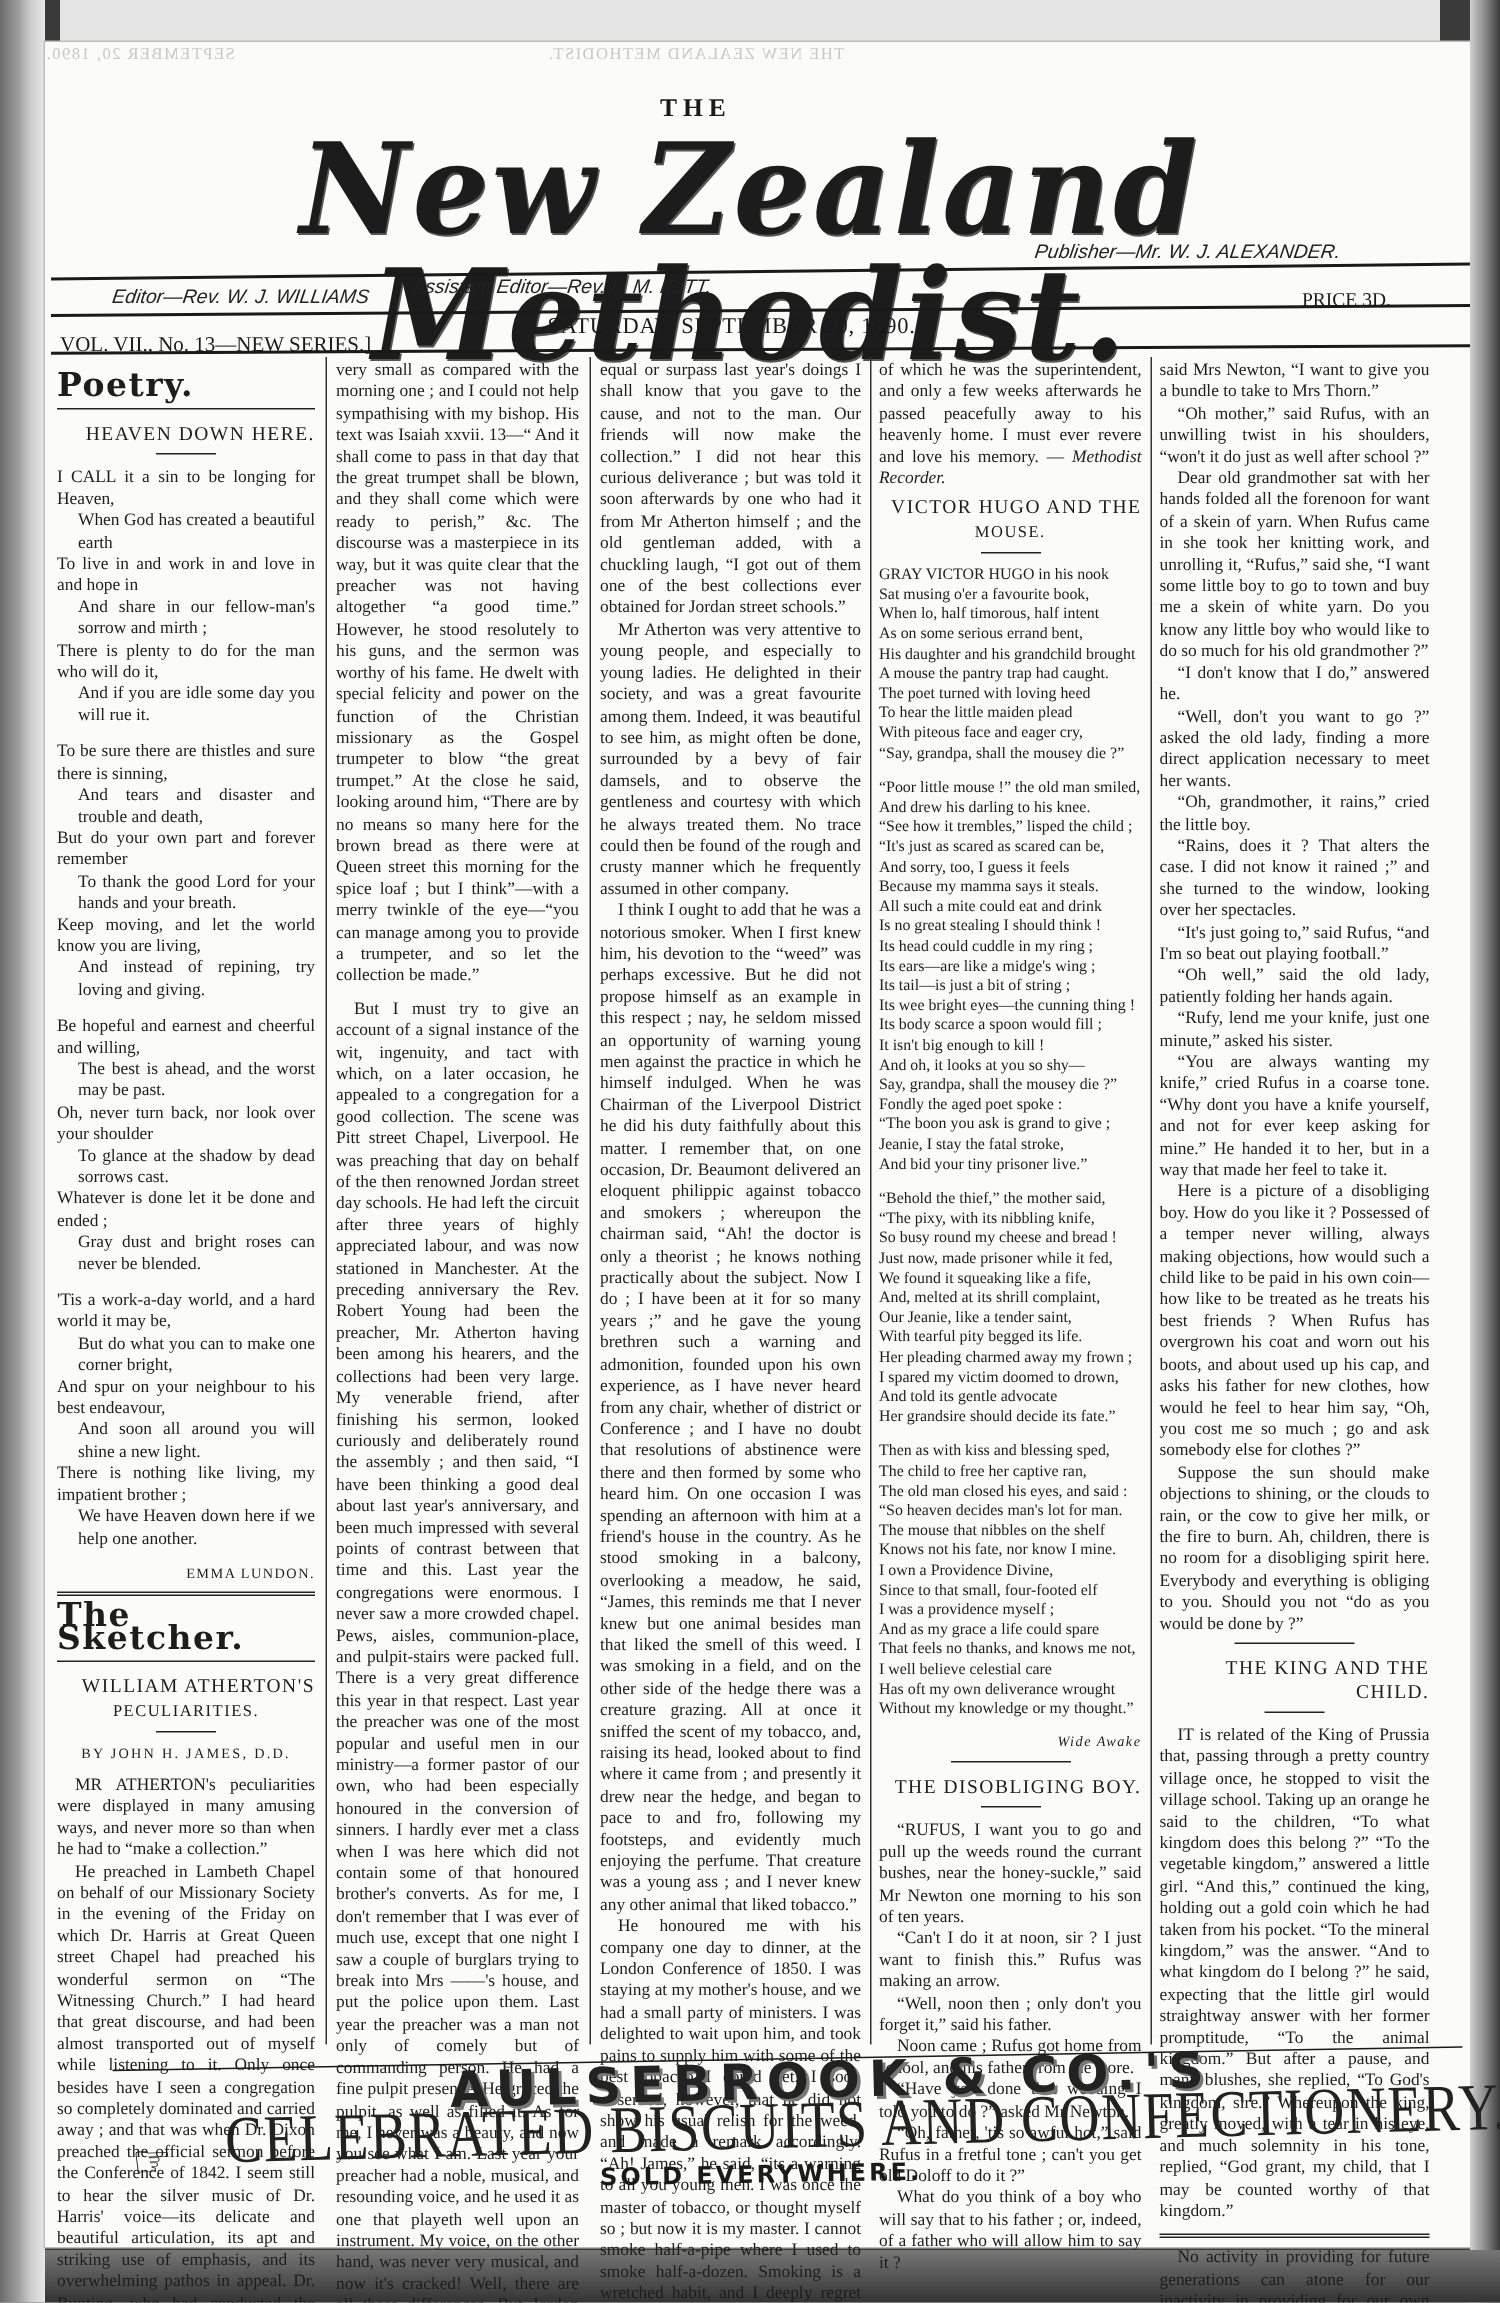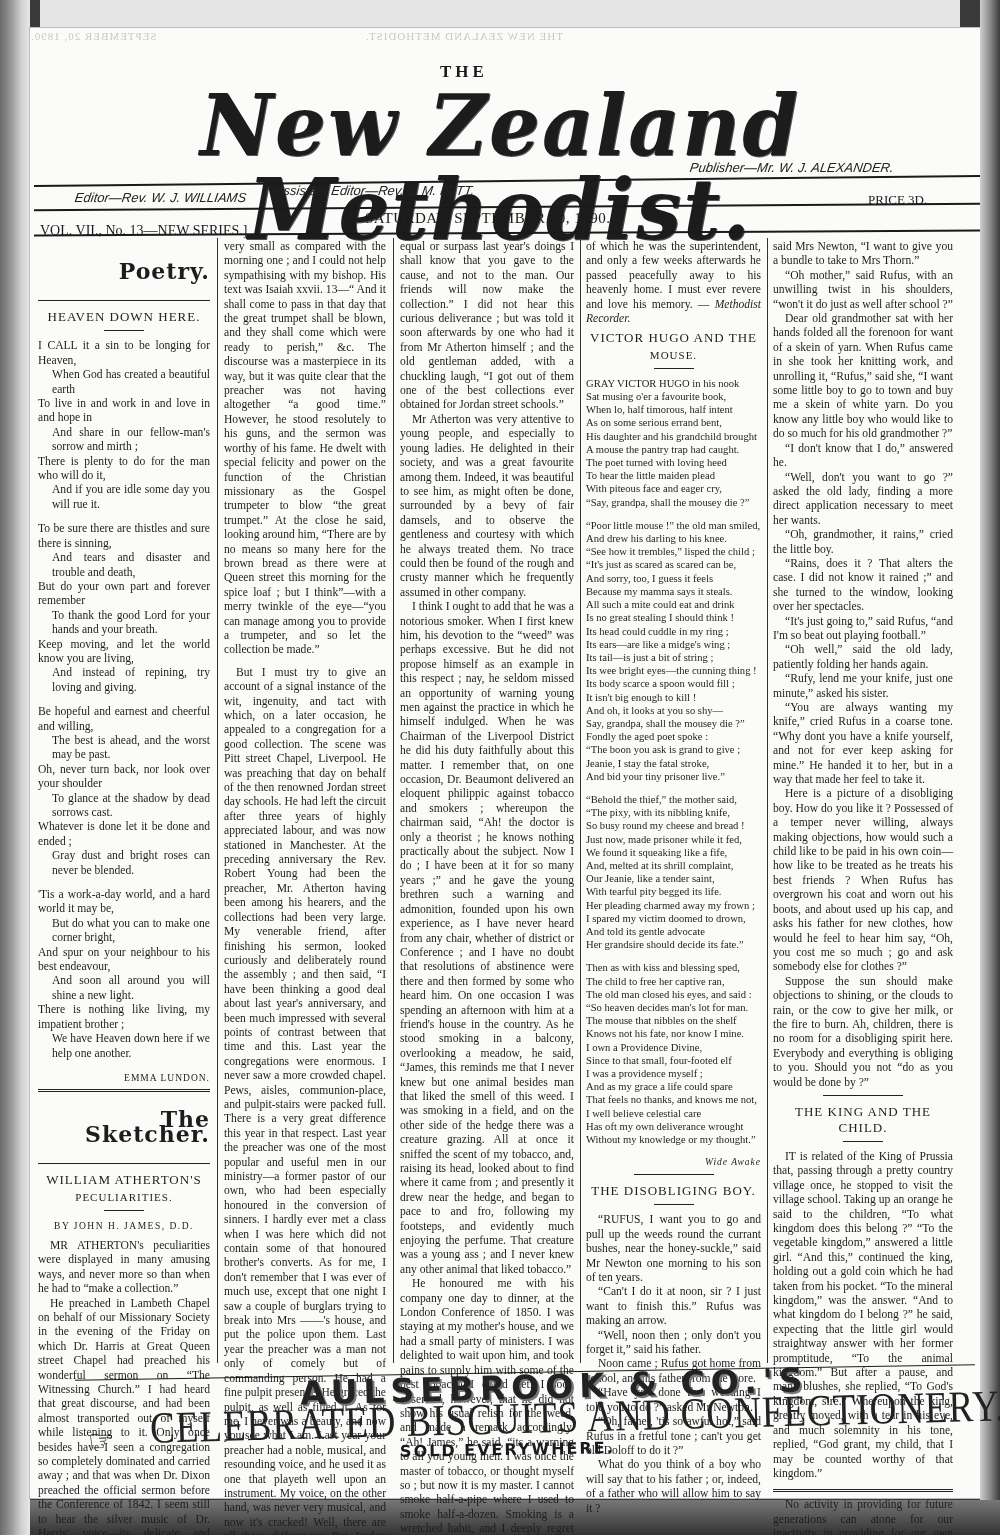--- a/index.html
+++ b/index.html
@@ -30,24 +30,24 @@
   .dateline { position:absolute; left:365px; top:210px; font-size:15px; letter-spacing:0.5px;
               font-family:"Liberation Serif", serif; }
   .price { position:absolute; left:868px; top:192px; font-size:13px; font-family:"Liberation Serif", serif; }
   .vol { position:absolute; left:40px; top:223px; font-size:14px; font-family:"Liberation Serif", serif; }
 
   .col { position:absolute; top:240px; font-size:11.6px; line-height:14.4px; text-align:justify;
          font-family:"Liberation Serif", serif; color:#1d1d1d; }
   .col p { margin:0 0 0 0; text-indent:12px; }
   .col p.noind { text-indent:0; }
   .vrule { position:absolute; top:238px; width:1px; background:#333; }
-  .hdr-black { font-family:"DejaVu Serif", serif; font-weight:bold; text-align:right;
-               font-size:22px; letter-spacing:1px; margin:16px 0; }
+  .hdr-black { font-family:"DejaVu Serif", serif; font-weight:bold; text-align:left;
+               font-size:22px; letter-spacing:1px; margin:2px 0; }
   .section-box { border-top:2px solid #222; border-bottom:1px solid #222; padding:4px 0 6px; margin:4px 0 8px; }
-  .title { text-align:center; font-size:13px; letter-spacing:1px; margin:4px 0 2px; line-height:16px; }
+  .title { text-align:right; font-size:13px; letter-spacing:1px; margin:4px 0 2px; line-height:16px; }
   .subtitle { text-align:center; font-size:11px; letter-spacing:1px; }
   .byline { text-align:center; font-size:9.5px; letter-spacing:1.5px; margin:6px 0 6px; }
   .short-rule { width:40px; height:1px; background:#222; margin:5px auto 8px; }
   .poem .ln { padding-left:0; text-indent:0; }
   .poem .l1 { padding-left:0; }
   .poem .l2 { padding-left:14px; }
   .stanza { margin-bottom:10px; }
   .sig { text-align:right; font-size:9.5px; letter-spacing:1px; }
   .smallcaps { font-variant:small-caps; }
   .italic { font-style:italic; }

